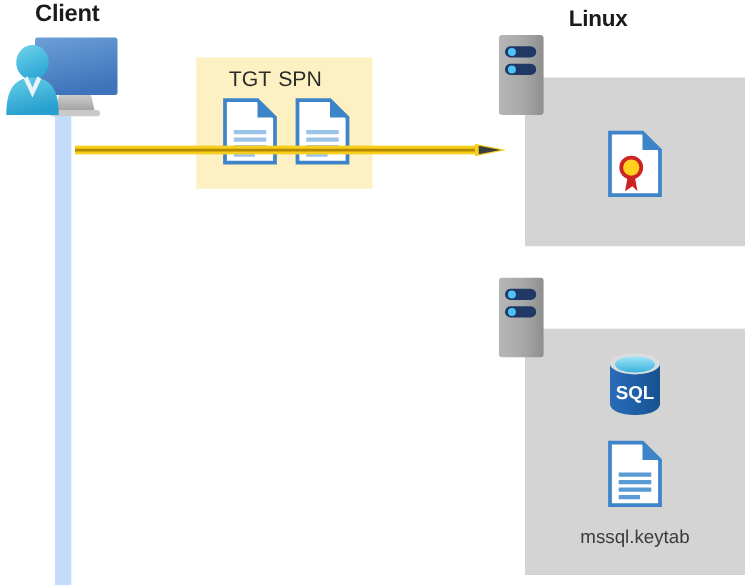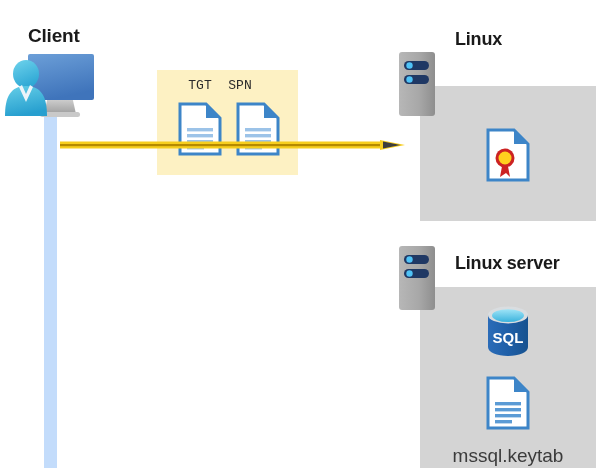--- a/index.html
+++ b/index.html
@@ -11,21 +11,21 @@
   body {
     font-family: "Liberation Sans", sans-serif;
   }
   #canvas {
     position: relative;
     width: 600px;
     height: 468px;
     background: #ffffff;
     overflow: hidden;
   }
-  .abs { position: absolute; margin-top: 24px; }
+  .abs { position: absolute; }
 
   
   .title-bold {
     font-weight: bold;
     color: #1a1a1a;
     letter-spacing: -0.2px;
   }
   #client-title {
     left: 28px; top: 1px;
     font-size: 19px;
@@ -57,26 +57,25 @@
   #client-icon { left: 4px; top: 28px; width: 104px; height: 74px; }
 
   
   #token-box {
     left: 157px; top: 46px;
     width: 141px; height: 105px;
     background: #fdf1c3;
   }
   .token-label {
     position: absolute;
-    font-size: 13px;
+    font-size: 17px;
     color: #2b2b2b;
     top: 8px;
     text-align: center;
     width: 48px;
-    font-family: Liberation Mono, monospace;
   }
   #tgt-label { left: 19px; }
   #spn-label { left: 59px; }
 
   
   #arrow-line {
     left: 60px; top: 112px;
     width: 345px; height: 10px;
   }
 
@@ -90,21 +89,21 @@
   #linux-server { left: 399px; top: 222px; width: 36px; height: 64px; }
 
   
   #cert-icon    { left: 486px; top: 104px; width: 44px; height: 54px; }
   #sql-icon     { left: 484px; top: 281px; width: 48px; height: 52px; }
   #keytab-icon  { left: 486px; top: 352px; width: 44px; height: 54px; }
   #keytab-label {
     left: 420px; top: 421px;
     width: 176px;
     text-align: center;
-    font-size: 19px;
+    font-size: 15px;
     color: #3b3b3b;
   }
 
   
   .token-doc { position: absolute; top: 32px; width: 44px; height: 54px; }
   #tgt-doc { left: 21px; }
   #spn-doc { left: 79px; }
 </style>
 </head>
 <body>
@@ -233,21 +232,20 @@
   <div class="abs" id="linux-server">
     <svg width="36" height="64" viewBox="0 0 36 64" xmlns="http://www.w3.org/2000/svg">
       <rect x="0" y="0" width="36" height="64" rx="3" fill="url(#gRack1)"></rect>
       <rect x="5" y="9" width="25" height="9" rx="4.5" fill="#1f3864"></rect>
       <circle cx="10.5" cy="13.5" r="3.2" fill="#4fc3f7"></circle>
       <rect x="5" y="23" width="25" height="9" rx="4.5" fill="#1f3864"></rect>
       <circle cx="10.5" cy="27.5" r="3.2" fill="#4fc3f7"></circle>
     </svg>
   </div>
 
-  <div class="abs title-bold" id="linux-title">Linux server</div>
 
   <div class="abs" id="sql-icon">
     <svg width="48" height="52" viewBox="0 0 48 52" xmlns="http://www.w3.org/2000/svg">
       <defs>
         <linearGradient id="gSql" x1="0" y1="0" x2="1" y2="0">
           <stop offset="0%" stop-color="#2b6cb8"></stop>
           <stop offset="50%" stop-color="#1f5fa8"></stop>
           <stop offset="100%" stop-color="#17528f"></stop>
         </linearGradient>
         <linearGradient id="gSqlTop" x1="0" y1="0" x2="0" y2="1">

